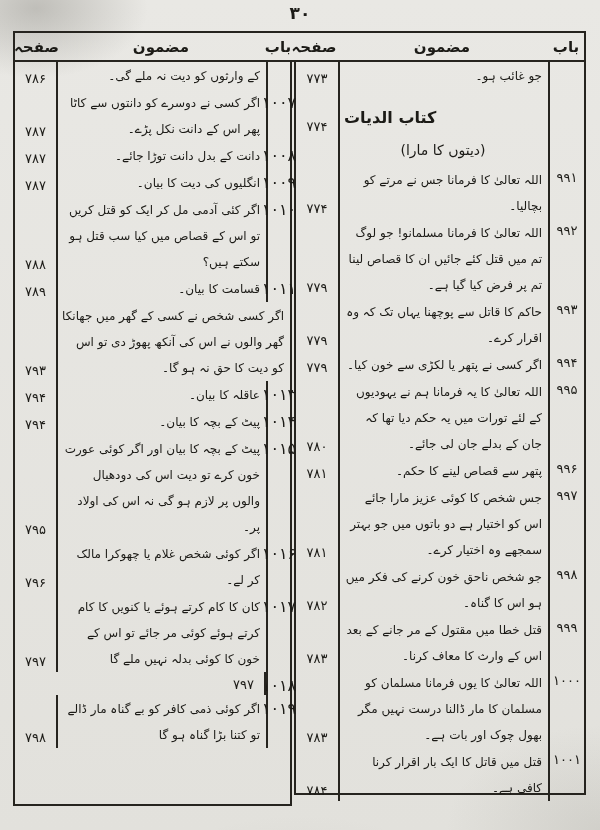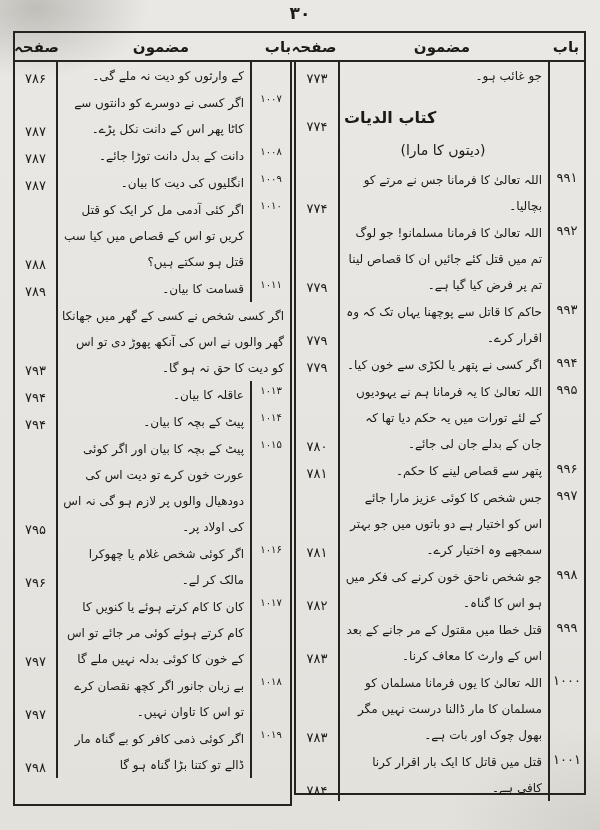--- a/index.html
+++ b/index.html
@@ -38,21 +38,21 @@
   .half-right{left:294px; width:292px; height:733px;}
   .half-left {left:13px;  width:279px; height:744px;}
 
   .row{display:flex; align-items:stretch;}
   .cell{box-sizing:border-box;}
   .cell-bab{
     width:36px; border-left:2px solid #26241f;
     display:flex; align-items:flex-start; justify-content:center;
     font-size:13px; padding-top:4px;
   }
-  .half-left .cell-bab{width:40px; font-size:10px;}
+  .half-left .cell-bab{width:24px; font-size:16px;}
   .cell-maz{
     flex:1; text-align:right; font-size:12px; line-height:26px;
     padding:1px 6px 0 4px;
   }
   .cell-page{
     width:44px; border-right:2px solid #26241f;
     display:flex; align-items:flex-end; justify-content:center;
     font-size:13px; padding-bottom:3px;
   }
   .half-left .cell-page{width:43px;}
@@ -203,21 +203,20 @@
         <div class="cell cell-maz">اگر کوئی شخص غلام یا چھوکرا مالک کر لے۔</div>
         <div class="cell cell-page">۷۹۶</div>
       </div>
       <div class="row entry">
         <div class="cell cell-bab">۱۰۱۷</div>
         <div class="cell cell-maz">کان کا کام کرتے ہوئے یا کنویں کا کام کرتے ہوئے کوئی مر جائے تو اس کے خون کا کوئی بدلہ نہیں ملے گا</div>
         <div class="cell cell-page">۷۹۷</div>
       </div>
       <div class="row entry">
         <div class="cell cell-bab">۱۰۱۸</div>
-        <div class="cell cell-maz">بے زبان جانور اگر کچھ نقصان کرے تو اس کا تاوان نہیں۔</div>
         <div class="cell cell-page">۷۹۷</div>
       </div>
       <div class="row entry">
         <div class="cell cell-bab">۱۰۱۹</div>
         <div class="cell cell-maz">اگر کوئی ذمی کافر کو بے گناہ مار ڈالے تو کتنا بڑا گناہ ہو گا</div>
         <div class="cell cell-page">۷۹۸</div>
       </div>
     </div>
 
 </div>

